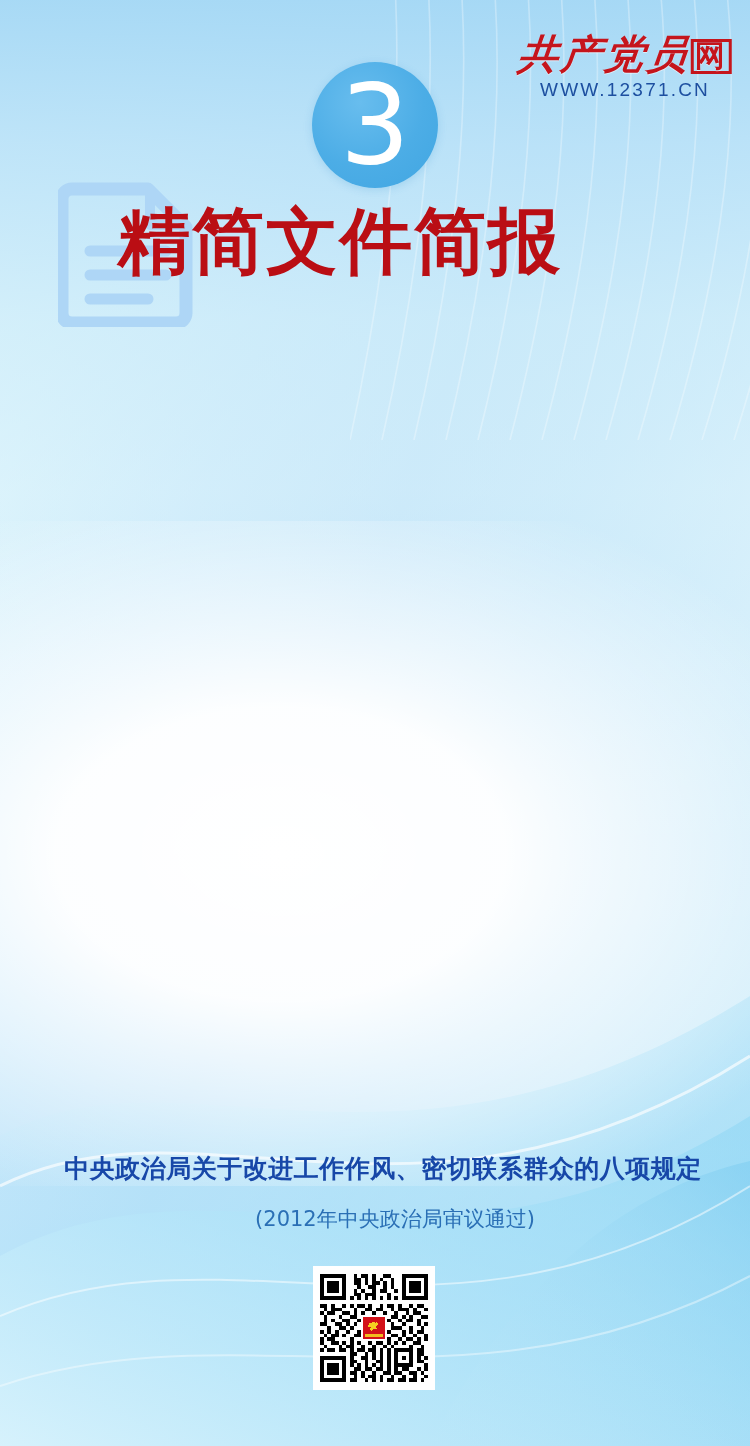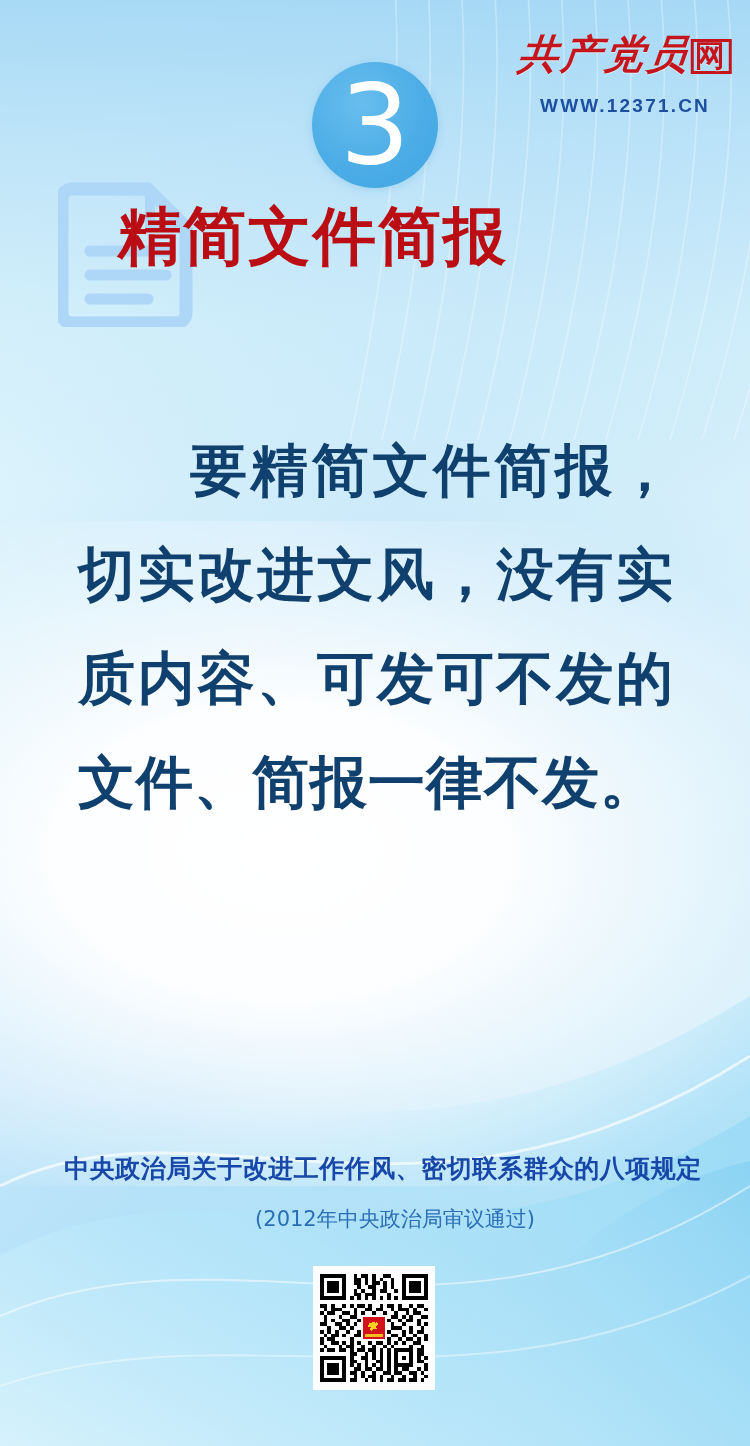--- a/index.html
+++ b/index.html
@@ -54,39 +54,39 @@
     font-style:italic;
     text-shadow:0 1px 0 rgba(255,255,255,.5);
     transform:skewX(-6deg);
   }
   .logo-cn .boxed{
     font-style:normal;display:inline-block;
     border:3px solid #c5151c;padding:0 1px;font-size:30px;
     line-height:.95;vertical-align:2px;transform:skewX(6deg);
   }
   .logo-url{
-    display:block;margin-top:22px;
-    font-size:19px;font-weight:700;color:#1d4fa0;letter-spacing:2.2px;
+    display:block;margin-top:6px;
+    font-size:19px;font-weight:400;color:#1d4fa0;letter-spacing:2.2px;
   }
   .num-circle{
     position:absolute;left:312px;top:62px;width:126px;height:126px;
     border-radius:50%;
     background:radial-gradient(circle at 38% 32%,#68bdee 0%,#4cadE6 55%,#41a6e2 100%);
     box-shadow:0 2px 8px rgba(60,150,210,.22);
   }
   .num-circle span{
     display:block;width:100%;text-align:center;
     font-size:110px;line-height:126px;color:#fff;font-weight:400;
     font-family:"DejaVu Sans","Liberation Sans",sans-serif;
   }
   .doc-icon{position:absolute;left:58px;top:175px;width:142px;height:152px;}
   .headline{
     position:absolute;left:118px;top:204px;width:560px;
     font-family:"DejaVu Sans","Liberation Sans",sans-serif;
-    font-size:63px;font-weight:700;line-height:1.05;
+    font-size:72px;font-weight:700;line-height:1.05;
     color:#ba0e14;letter-spacing:2px;white-space:nowrap;
   }
   
   .body-text{
     position:absolute;left:78px;top:418px;width:596px;
     font-family:"DejaVu Sans","Liberation Sans",sans-serif;
     font-size:57px;line-height:104px;font-weight:700;
     color:#10406e;text-indent:112px;letter-spacing:1px;
     text-align:justify;
   }
@@ -171,21 +171,20 @@
     <path d="M92,16 v34 h34" fill="none" stroke="#aed6f6" stroke-width="10" stroke-linejoin="round"></path>
     <g stroke="#aed6f6" stroke-width="11" stroke-linecap="round">
       <line x1="32" y1="76" x2="108" y2="76"></line>
       <line x1="32" y1="100" x2="108" y2="100"></line>
       <line x1="32" y1="124" x2="90" y2="124"></line>
     </g>
   </svg>
 
   <div class="headline">精简文件简报</div>
 
-  <div class="body-text">要精简文件简报，切实改进文风，没有实质内容、可发可不发的文件、简报一律不发。</div>
 
   <div class="footer-title">中央政治局关于改进工作作风、密切联系群众的八项规定</div>
   <div class="footer-sub">(2012年中央政治局审议通过)</div>
 
   <div class="qr">
     <svg viewBox="0 0 29 29" shape-rendering="crispEdges">
       <rect width="29" height="29" fill="#ffffff"></rect>
       <g fill="#000000">
 
         <rect x="0" y="0" width="7" height="1"></rect>

